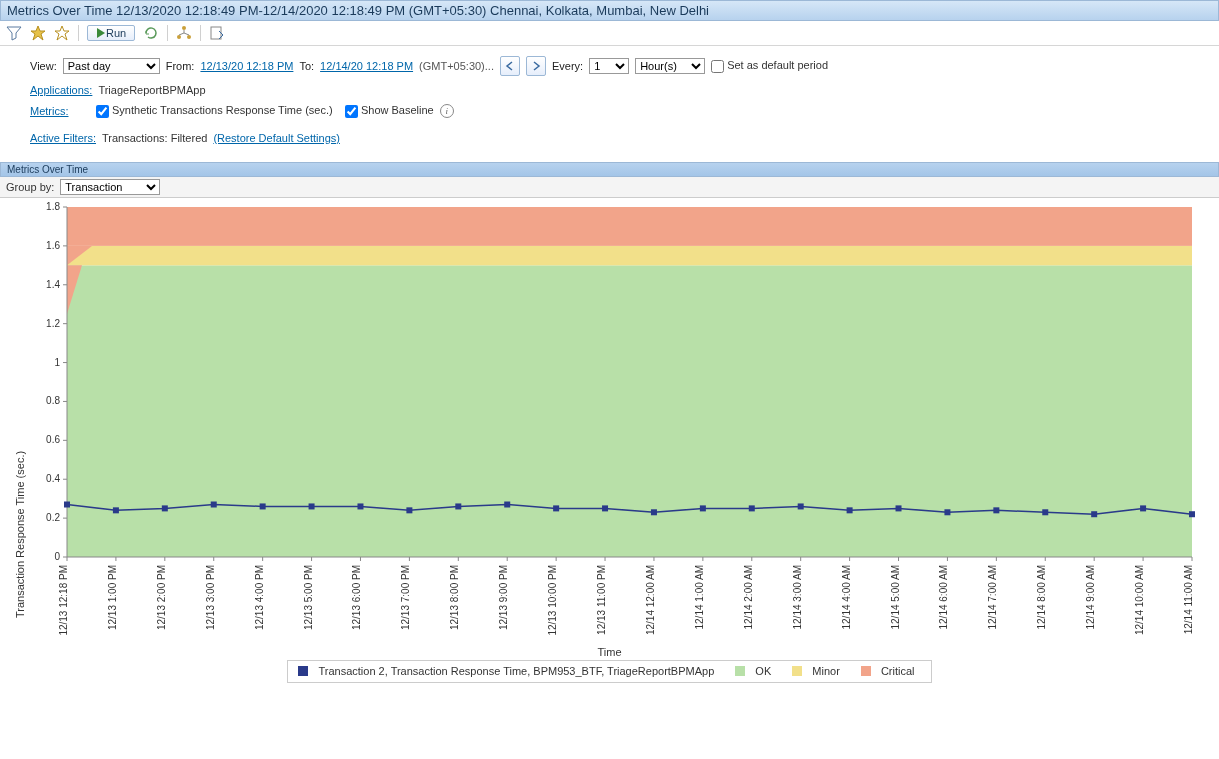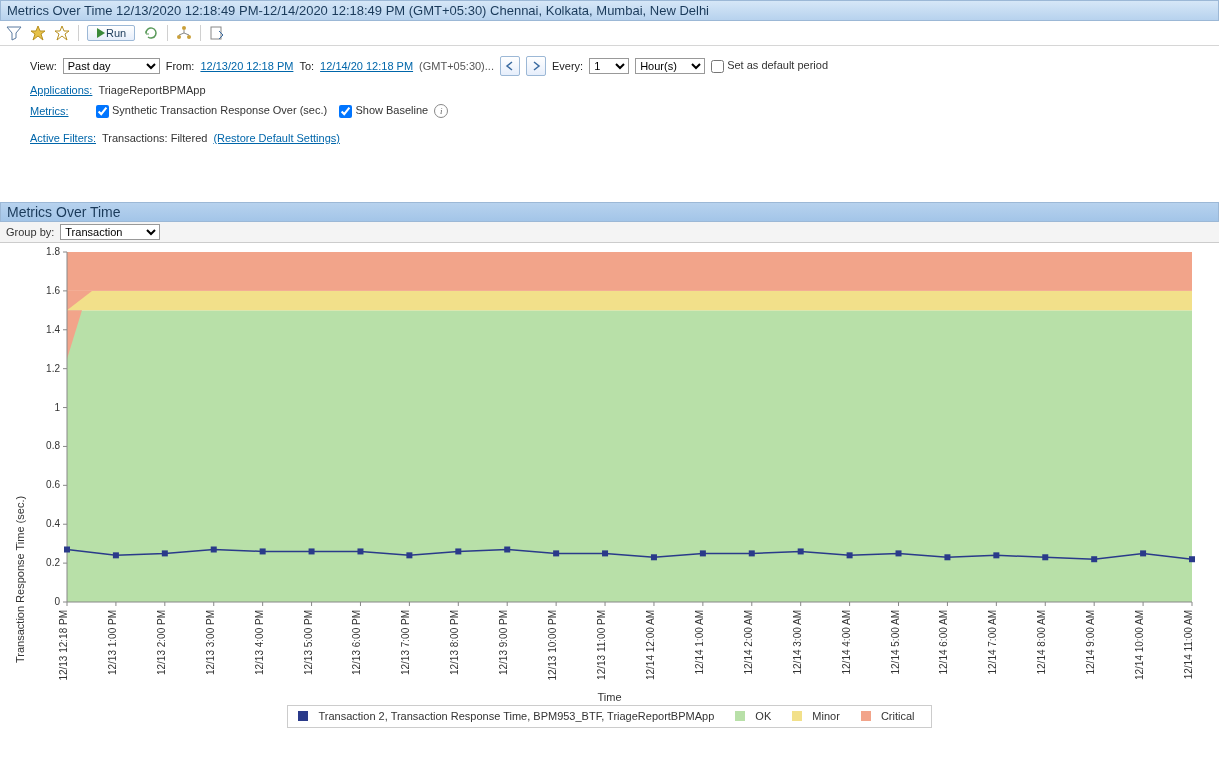--- a/index.html
+++ b/index.html
@@ -10,21 +10,21 @@
 .tb-sep{width:1px;height:16px;background:#d0d0d0}
 .run-btn{display:inline-flex;align-items:center;border:1px solid #9cb8d6;background:linear-gradient(#fff,#e6eefb);padding:1px 8px;border-radius:2px;color:#1a3a5a;cursor:pointer}
 .run-btn svg{width:10px;height:10px}
 .filters{padding:10px 30px;font-size:11px}
 .filters .row{display:flex;align-items:center;gap:6px;margin-bottom:8px;flex-wrap:wrap}
 select{font-size:11px;border:1px solid #999;background:#fff}
 .nav-btn{width:18px;height:18px;border:1px solid #9cb8d6;background:linear-gradient(#fff,#e6eefb);display:inline-flex;align-items:center;justify-content:center;border-radius:2px;cursor:pointer}
 input[type=checkbox]{margin:0 3px 0 0;vertical-align:middle}
 .lbl{color:#222}
 .info-ico{display:inline-flex;width:12px;height:12px;border:1px solid #888;border-radius:50%;align-items:center;justify-content:center;font-size:9px;color:#666;font-style:italic;font-family:serif}
-.panel-title{background:linear-gradient(#b7d2ee,#a3c5e8);border:1px solid #9cb8d6;padding:1px 6px;font-size:14px;color:#1a3a5a;margin-top:40px}
+.panel-title{background:linear-gradient(#b7d2ee,#a3c5e8);border:1px solid #9cb8d6;padding:1px 6px;font-size:10px;color:#1a3a5a;}
 .panel-bar{background:#f4f4f4;border-bottom:1px solid #ccc;padding:2px 6px;display:flex;align-items:center;gap:6px}
 .chart-wrap{padding:4px 12px 8px 12px}
 svg text{font-family:Arial,Helvetica,sans-serif}
 .legend{text-align:center;padding:4px;border:1px solid #ccc;margin:2px auto 6px auto;font-size:11px;width:fit-content}
 .legend span{display:inline-flex;align-items:center;gap:4px;margin:0 6px}
 .sw{width:10px;height:10px;display:inline-block}
 .ylabel{position:absolute;transform:rotate(-90deg);transform-origin:left top;font-size:11px;left:14px;top:420px;white-space:nowrap}
 .chart-outer{position:relative}
 </style>
 </head>
@@ -104,21 +104,21 @@
     <label><input type="checkbox" style=""><span>Set as default period</span></label>
   </div>
   <div class="row">
     <span class="lnk">Applications:</span>
     <span>TriageReportBPMApp</span>
   </div>
   <div class="row" style="align-items:center">
     <span class="lnk" style="min-width:60px">Metrics:</span>
     <div>
       <div>
-        <label><input type="checkbox" checked="" style=""><span>Synthetic Transaction Response Over (sec.)</span></label>
+        <label><input type="checkbox" checked="" style=""><span>Synthetic Transactions Response Time (sec.)</span></label>
         &nbsp;&nbsp;
         <label><input type="checkbox" checked="" style=""><span>Show Baseline</span></label>
         &nbsp;<span class="info-ico">i</span>
       </div>
     </div>
   </div>
   <div class="row" style="margin-top:14px">
     <span class="lnk">Active Filters:</span>
     <span>Transactions: Filtered</span>
     <span class="lnk">(Restore Default Settings)</span>

